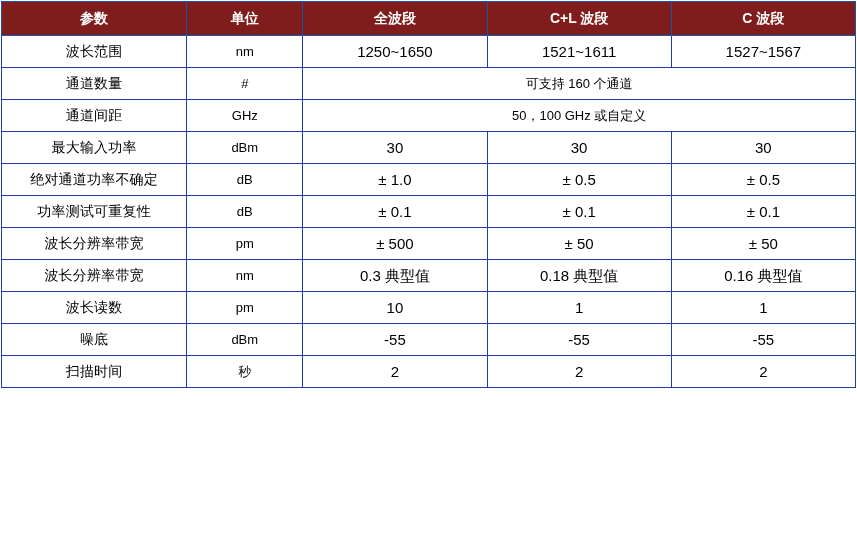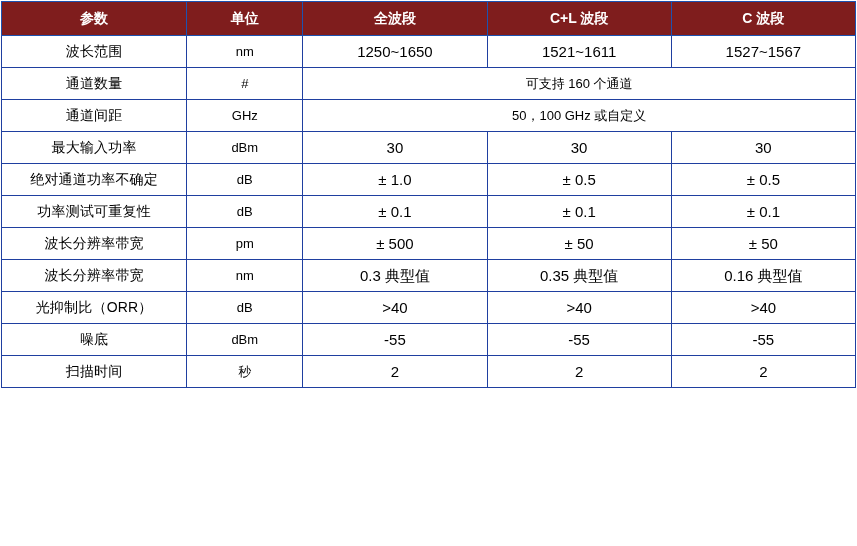--- a/index.html
+++ b/index.html
@@ -121,29 +121,29 @@
         <td class="param">波长分辨率带宽</td>
         <td class="unit">pm</td>
         <td class="val">± 500</td>
         <td class="val">± 50</td>
         <td class="val">± 50</td>
       </tr>
       <tr>
         <td class="param">波长分辨率带宽</td>
         <td class="unit">nm</td>
         <td class="val">0.3 典型值</td>
-        <td class="val">0.35 典型值</td>
+        <td class="val">0.18 典型值</td>
         <td class="val">0.16 典型值</td>
       </tr>
       <tr>
-        <td class="param">光抑制比（ORR）</td>
-        <td class="unit">dB</td>
-        <td class="val">&gt;40</td>
-        <td class="val">&gt;40</td>
-        <td class="val">&gt;40</td>
+        <td class="param">波长读数</td>
+        <td class="unit">pm</td>
+        <td class="val">10</td>
+        <td class="val">1</td>
+        <td class="val">1</td>
       </tr>
       <tr>
         <td class="param">噪底</td>
         <td class="unit">dBm</td>
         <td class="val">-55</td>
         <td class="val">-55</td>
         <td class="val">-55</td>
       </tr>
       <tr>
         <td class="param">扫描时间</td>

